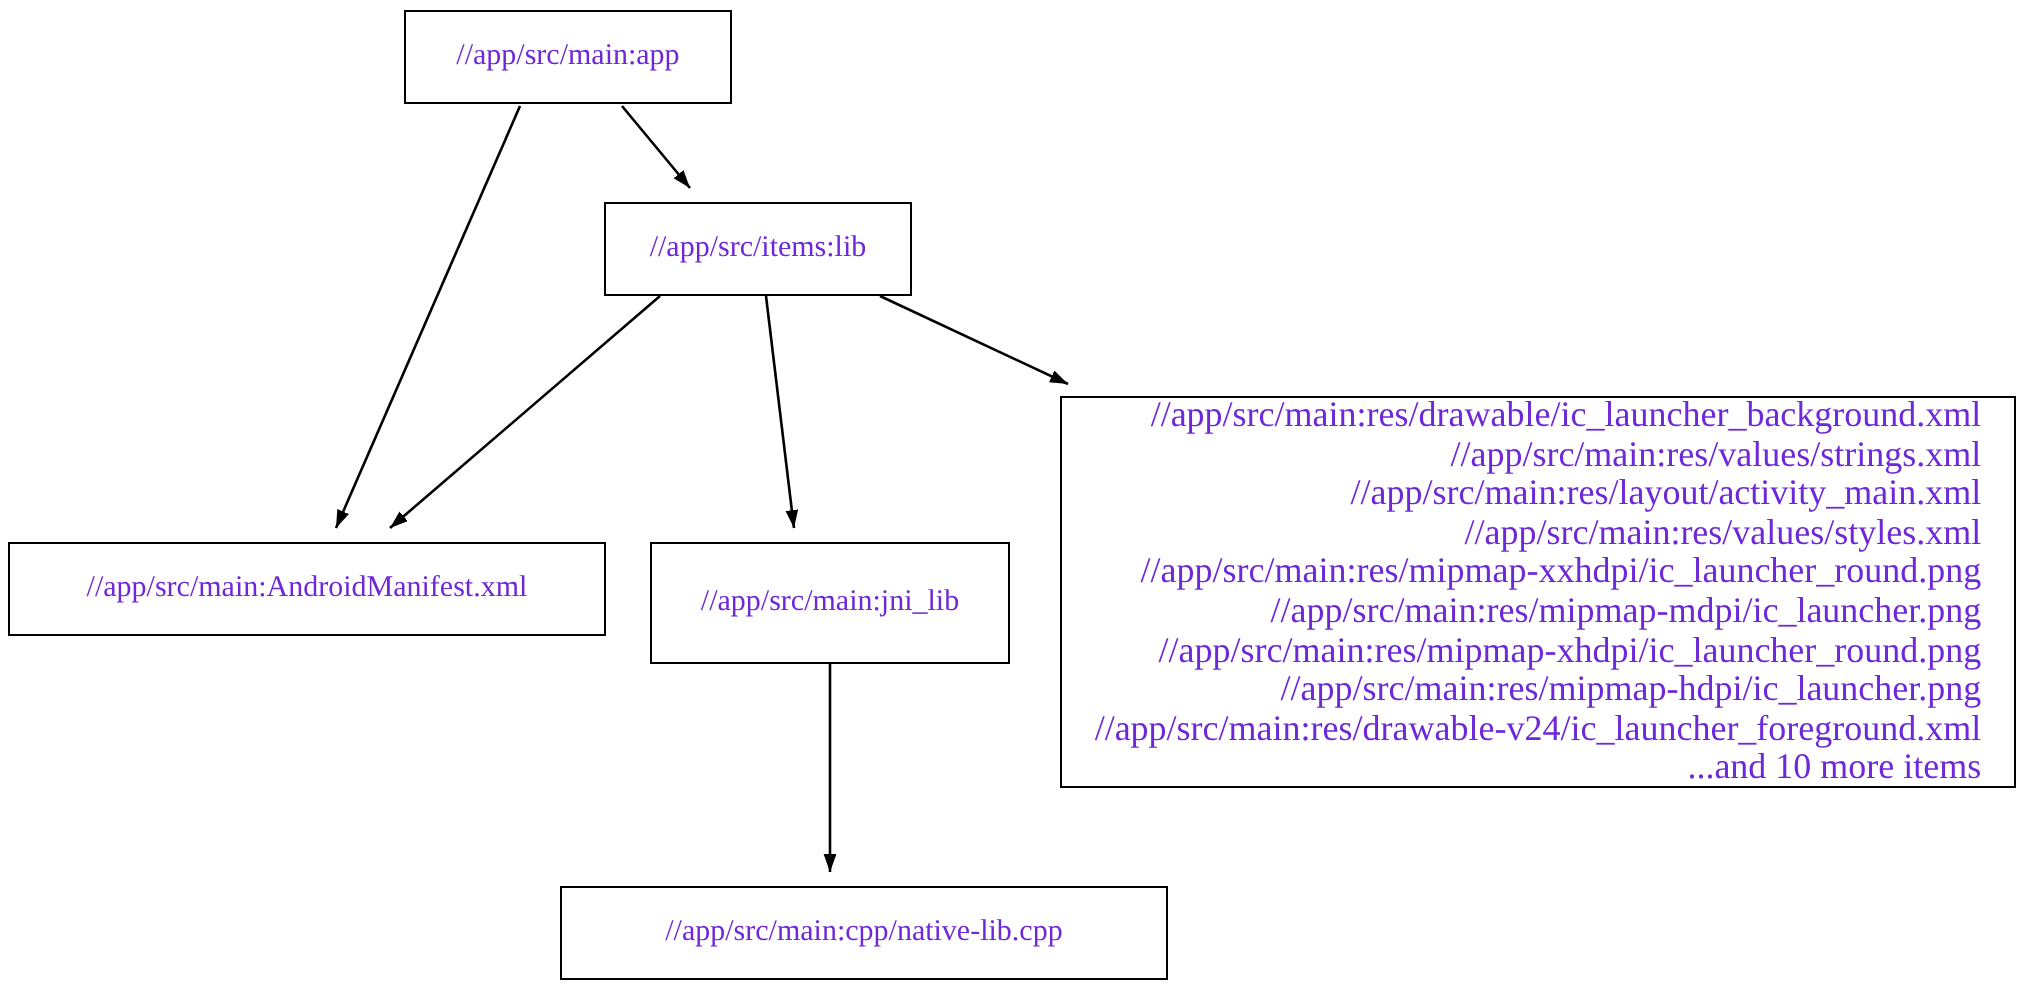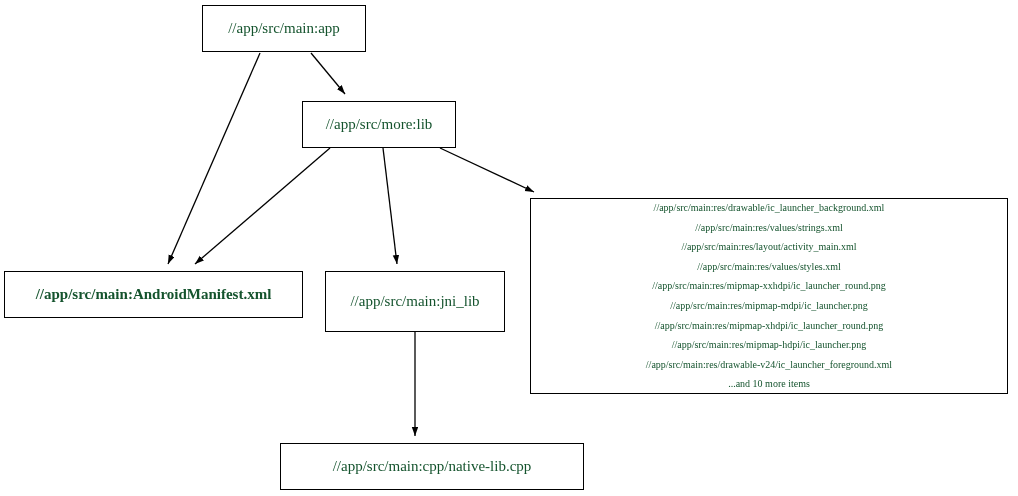--- a/index.html
+++ b/index.html
@@ -33,26 +33,26 @@
     align-items: center;
     justify-content: center;
     text-align: center;
     color: #000000;
     font-size: 15px;
     line-height: 1.0;
     white-space: pre;
   }
   .node-label {
     display: block;
-    text-align: center;
+    text-align: right;
     white-space: pre;
-    color: #14532d;
+    color: #6d28d9;
   }
   .node-multiline {
-    font-size: 10px;
+    font-size: 18px;
     line-height: 19.6px;
     padding: 5px 0;
   }
   .node-multiline .node-label {
     line-height: 19.6px;
   }
 </style>
 </head>
 <body>
 
@@ -88,24 +88,24 @@
     <g>
       <line x1="415" y1="318" x2="415" y2="436" stroke="#000000" stroke-width="1.3" marker-end="url(#arrowhead)"></line>
     </g>
   </svg>
 
   <div class="node" style="left:202px; top:5px; width:164px; height:47px;">
     <span class="node-label">//app/src/main:app</span>
   </div>
 
   <div class="node" style="left:302px; top:101px; width:154px; height:47px;">
-    <span class="node-label">//app/src/more:lib</span>
+    <span class="node-label">//app/src/items:lib</span>
   </div>
 
-  <div class="node" style="left:4px; top:271px; width:299px; height:47px;font-weight:bold;">
+  <div class="node" style="left:4px; top:271px; width:299px; height:47px;">
     <span class="node-label">//app/src/main:AndroidManifest.xml</span>
   </div>
 
   <div class="node" style="left:325px; top:271px; width:180px; height:61px;">
     <span class="node-label">//app/src/main:jni_lib</span>
   </div>
 
   <div class="node node-multiline" style="left:530px; top:198px; width:478px; height:196px;">
     <span class="node-label">//app/src/main:res/drawable/ic_launcher_background.xml
 //app/src/main:res/values/strings.xml

